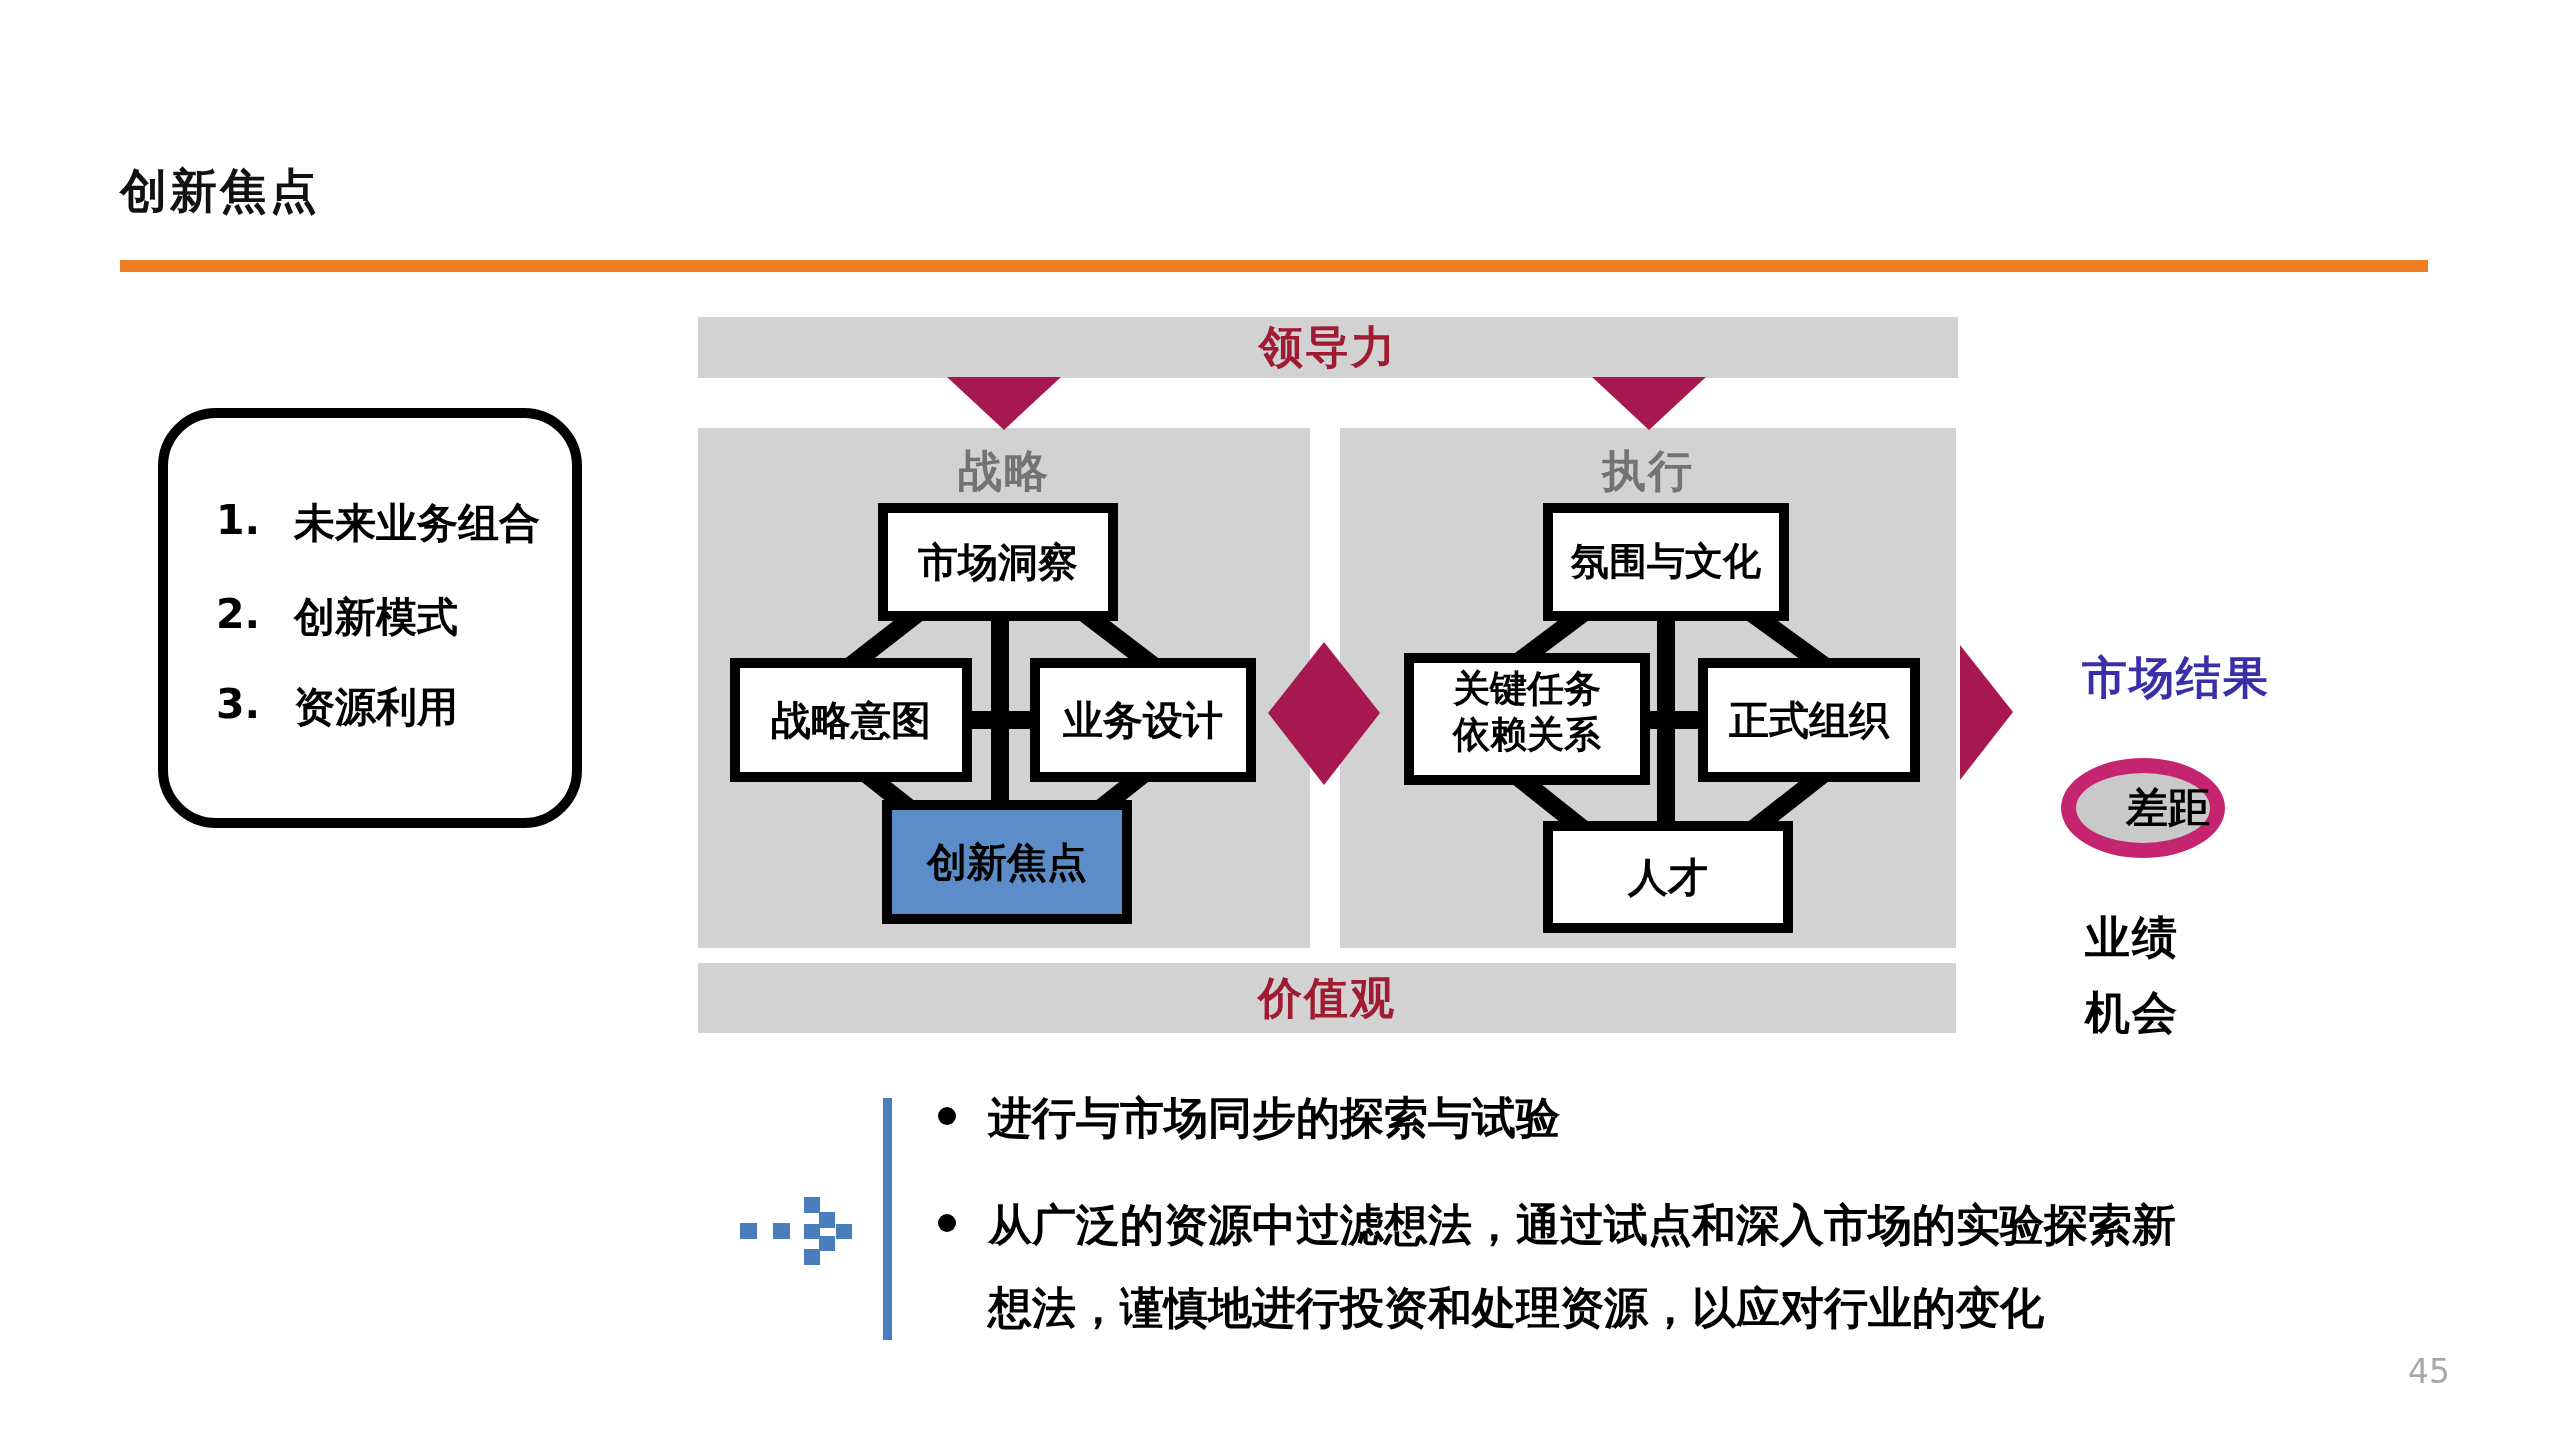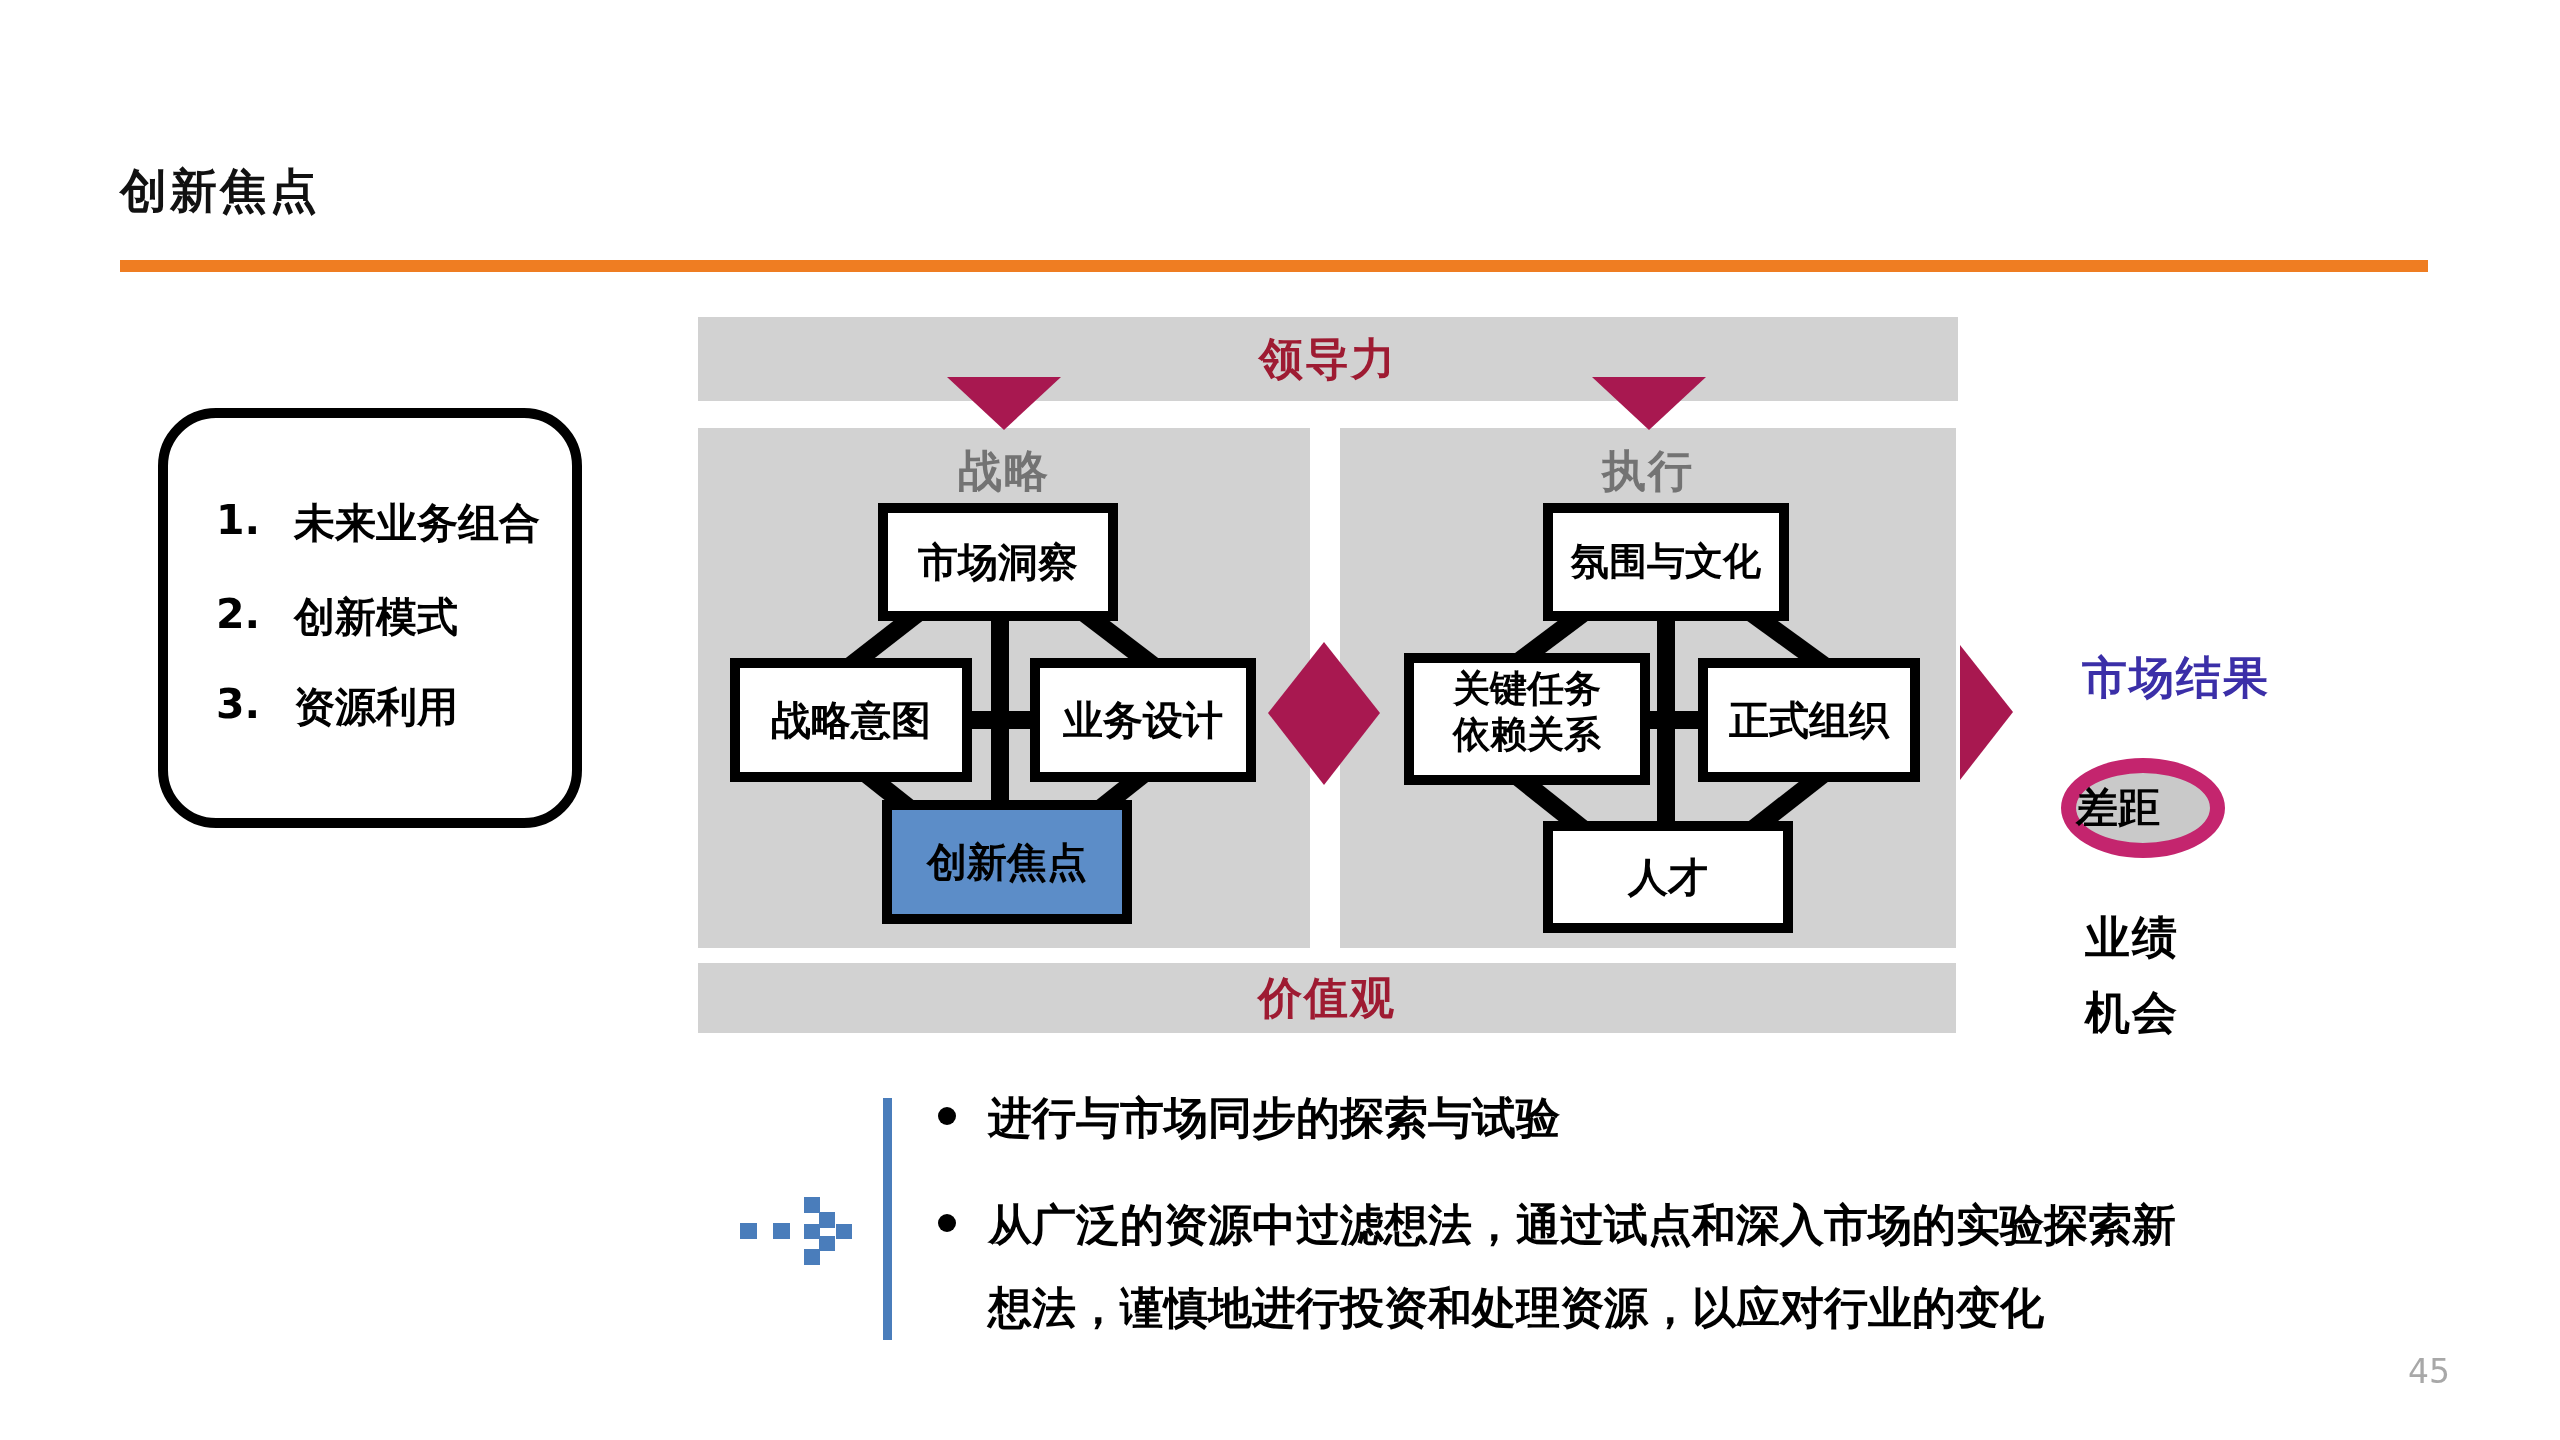--- a/index.html
+++ b/index.html
@@ -24,40 +24,40 @@
   .node .twoline{margin-top:-14px;font-size:37px;line-height:46px;}
 
   .keybox{left:158px;top:408px;width:424px;height:420px;border:10px solid #000;
           border-radius:58px;background:#fff;}
   .keyitem{position:absolute;left:48px;display:flex;font-size:41px;}
   .keyitem .num{width:78px;}
 
   .market-title{font-size:45px;color:#3B2FA8;letter-spacing:2px;}
   .gap-oval{left:2061px;top:758px;width:164px;height:100px;background:#C9C9C9;
             border:15px solid #C4256E;border-radius:50%;display:flex;align-items:center;
-            justify-content:flex-start;font-size:42px;}
+            justify-content:flex-end;font-size:42px;}
   .side-text{font-size:45px;letter-spacing:2px;}
 
   .growth{left:487px;top:1183px;width:210px;height:102px;background:#DCDCDC;display:flex;
           align-items:center;justify-content:center;font-size:76px;letter-spacing:8px;}
   .vline{left:883px;top:1098px;width:9px;height:242px;background:#4A7DBB;}
   .bullet-dot{width:18px;height:18px;border-radius:50%;background:#000;}
   .btext{font-size:44px;line-height:52px;}
   .b2line{margin-bottom:31px;}
   .pagenum{left:2408px;top:1352px;font-size:33px;color:#A8A8A8;font-weight:normal;}
 </style>
 </head>
 <body>
 
 <div class="slide">
 
   <div class="abs title z3">创新焦点</div>
   <div class="abs rule z3"></div>
 
-  <div class="abs graybar z1" style="left:698px;top:317px;width:1260px;height:84px;">
+  <div class="abs graybar z1" style="left:698px;top:317px;width:1260px;height:61px;">
     <span class="bar-label">领导力</span>
   </div>
 
   <div class="abs panel z1" style="left:698px;top:428px;width:612px;height:520px;"></div>
   <div class="abs panel z1" style="left:1340px;top:428px;width:616px;height:520px;"></div>
 
   <div class="abs graybar z1" style="left:698px;top:963px;width:1258px;height:70px;">
     <span class="bar-label">价值观</span>
   </div>
 

